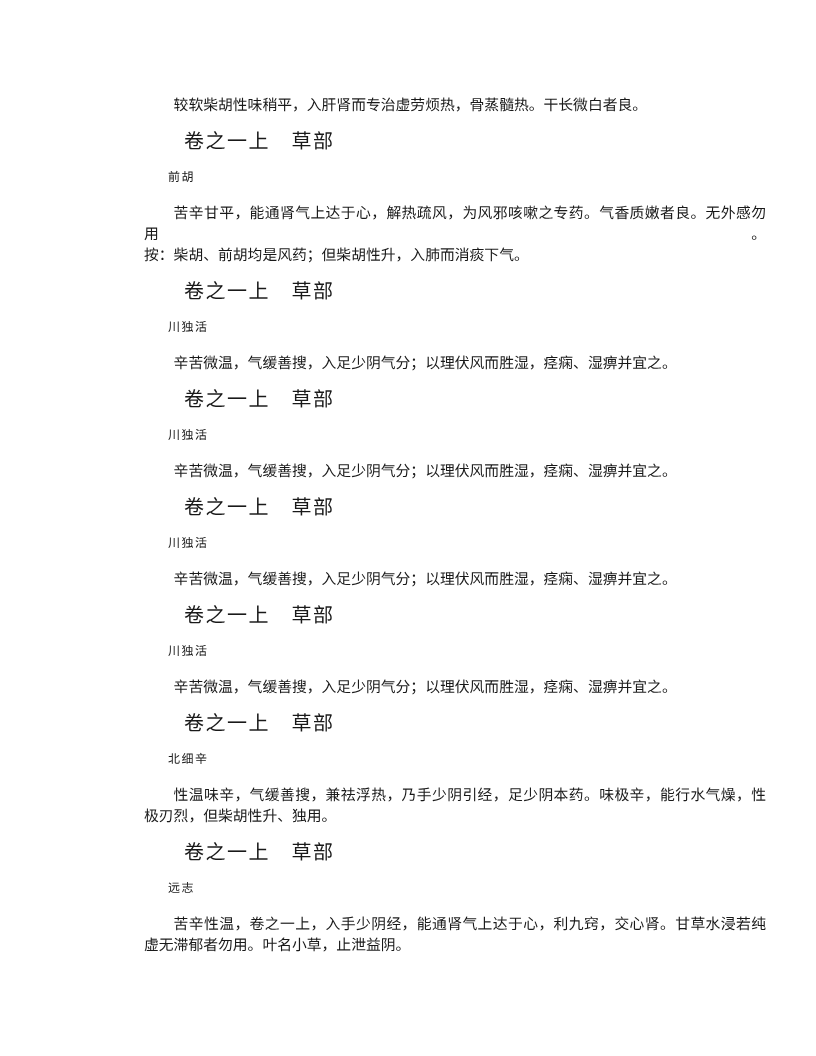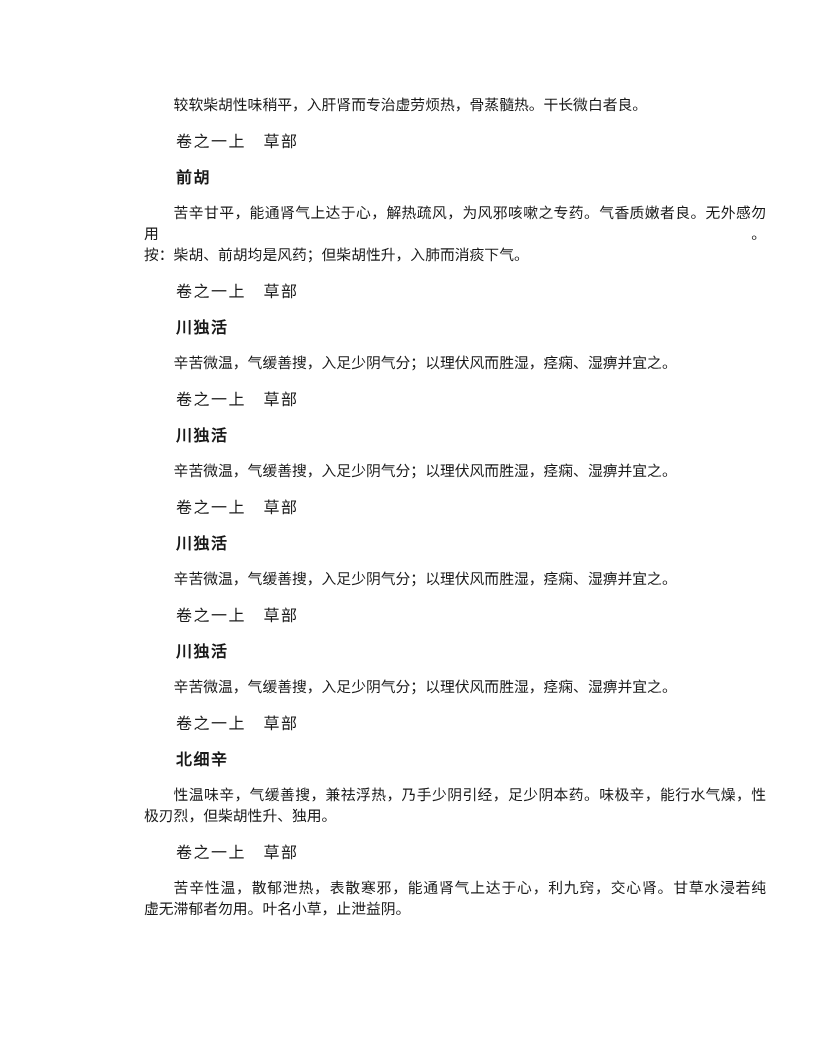--- a/index.html
+++ b/index.html
@@ -32,31 +32,30 @@
     word-break: break-all;
   }
   .indent {
     text-indent: 2em;
   }
   .jfull {
     text-align: justify;
     text-align-last: justify;
   }
   .kv-header {
-    font-size: 16px;
+    font-size: 20px;
     line-height: 21px;
     letter-spacing: 1.5px;
     text-indent: 2em;
   }
   .herb-title {
-    font-size: 16px;
+    font-size: 12px;
     line-height: 21px;
     letter-spacing: 1.5px;
     text-indent: 2em;
-    font-weight: bold;
   }
 </style>
 </head>
 <body>
 
 <div class="page">
   <div class="doc">
 
     <div class="body-para">
       <div class="line indent">较软柴胡性味稍平，入肝肾而专治虚劳烦热，骨蒸髓热。干长微白者良。</div>
@@ -107,20 +106,21 @@
       <p class="kv-header">卷之一上　草部</p>
       <p class="herb-title">北细辛</p>
       <div class="body-para">
         <div class="line indent jfull">性温味辛，气缓善搜，兼祛浮热，乃手少阴引经，足少阴本药。味极辛，能行水气燥，性</div>
         <div class="line">极刃烈，但柴胡性升、独用。</div>
       </div>
     </div>
 
     <div>
       <p class="kv-header">卷之一上　草部</p>
+      <p class="herb-title">远志</p>
       <div class="body-para">
-        <div class="line indent jfull">苦辛性温，散郁泄热，表散寒邪，能通肾气上达于心，利九窍，交心肾。甘草水浸若纯</div>
+        <div class="line indent jfull">苦辛性温，卷之一上，入手少阴经，能通肾气上达于心，利九窍，交心肾。甘草水浸若纯</div>
         <div class="line">虚无滞郁者勿用。叶名小草，止泄益阴。</div>
       </div>
     </div>
 
   </div>
 </div>
 
 </body></html>

